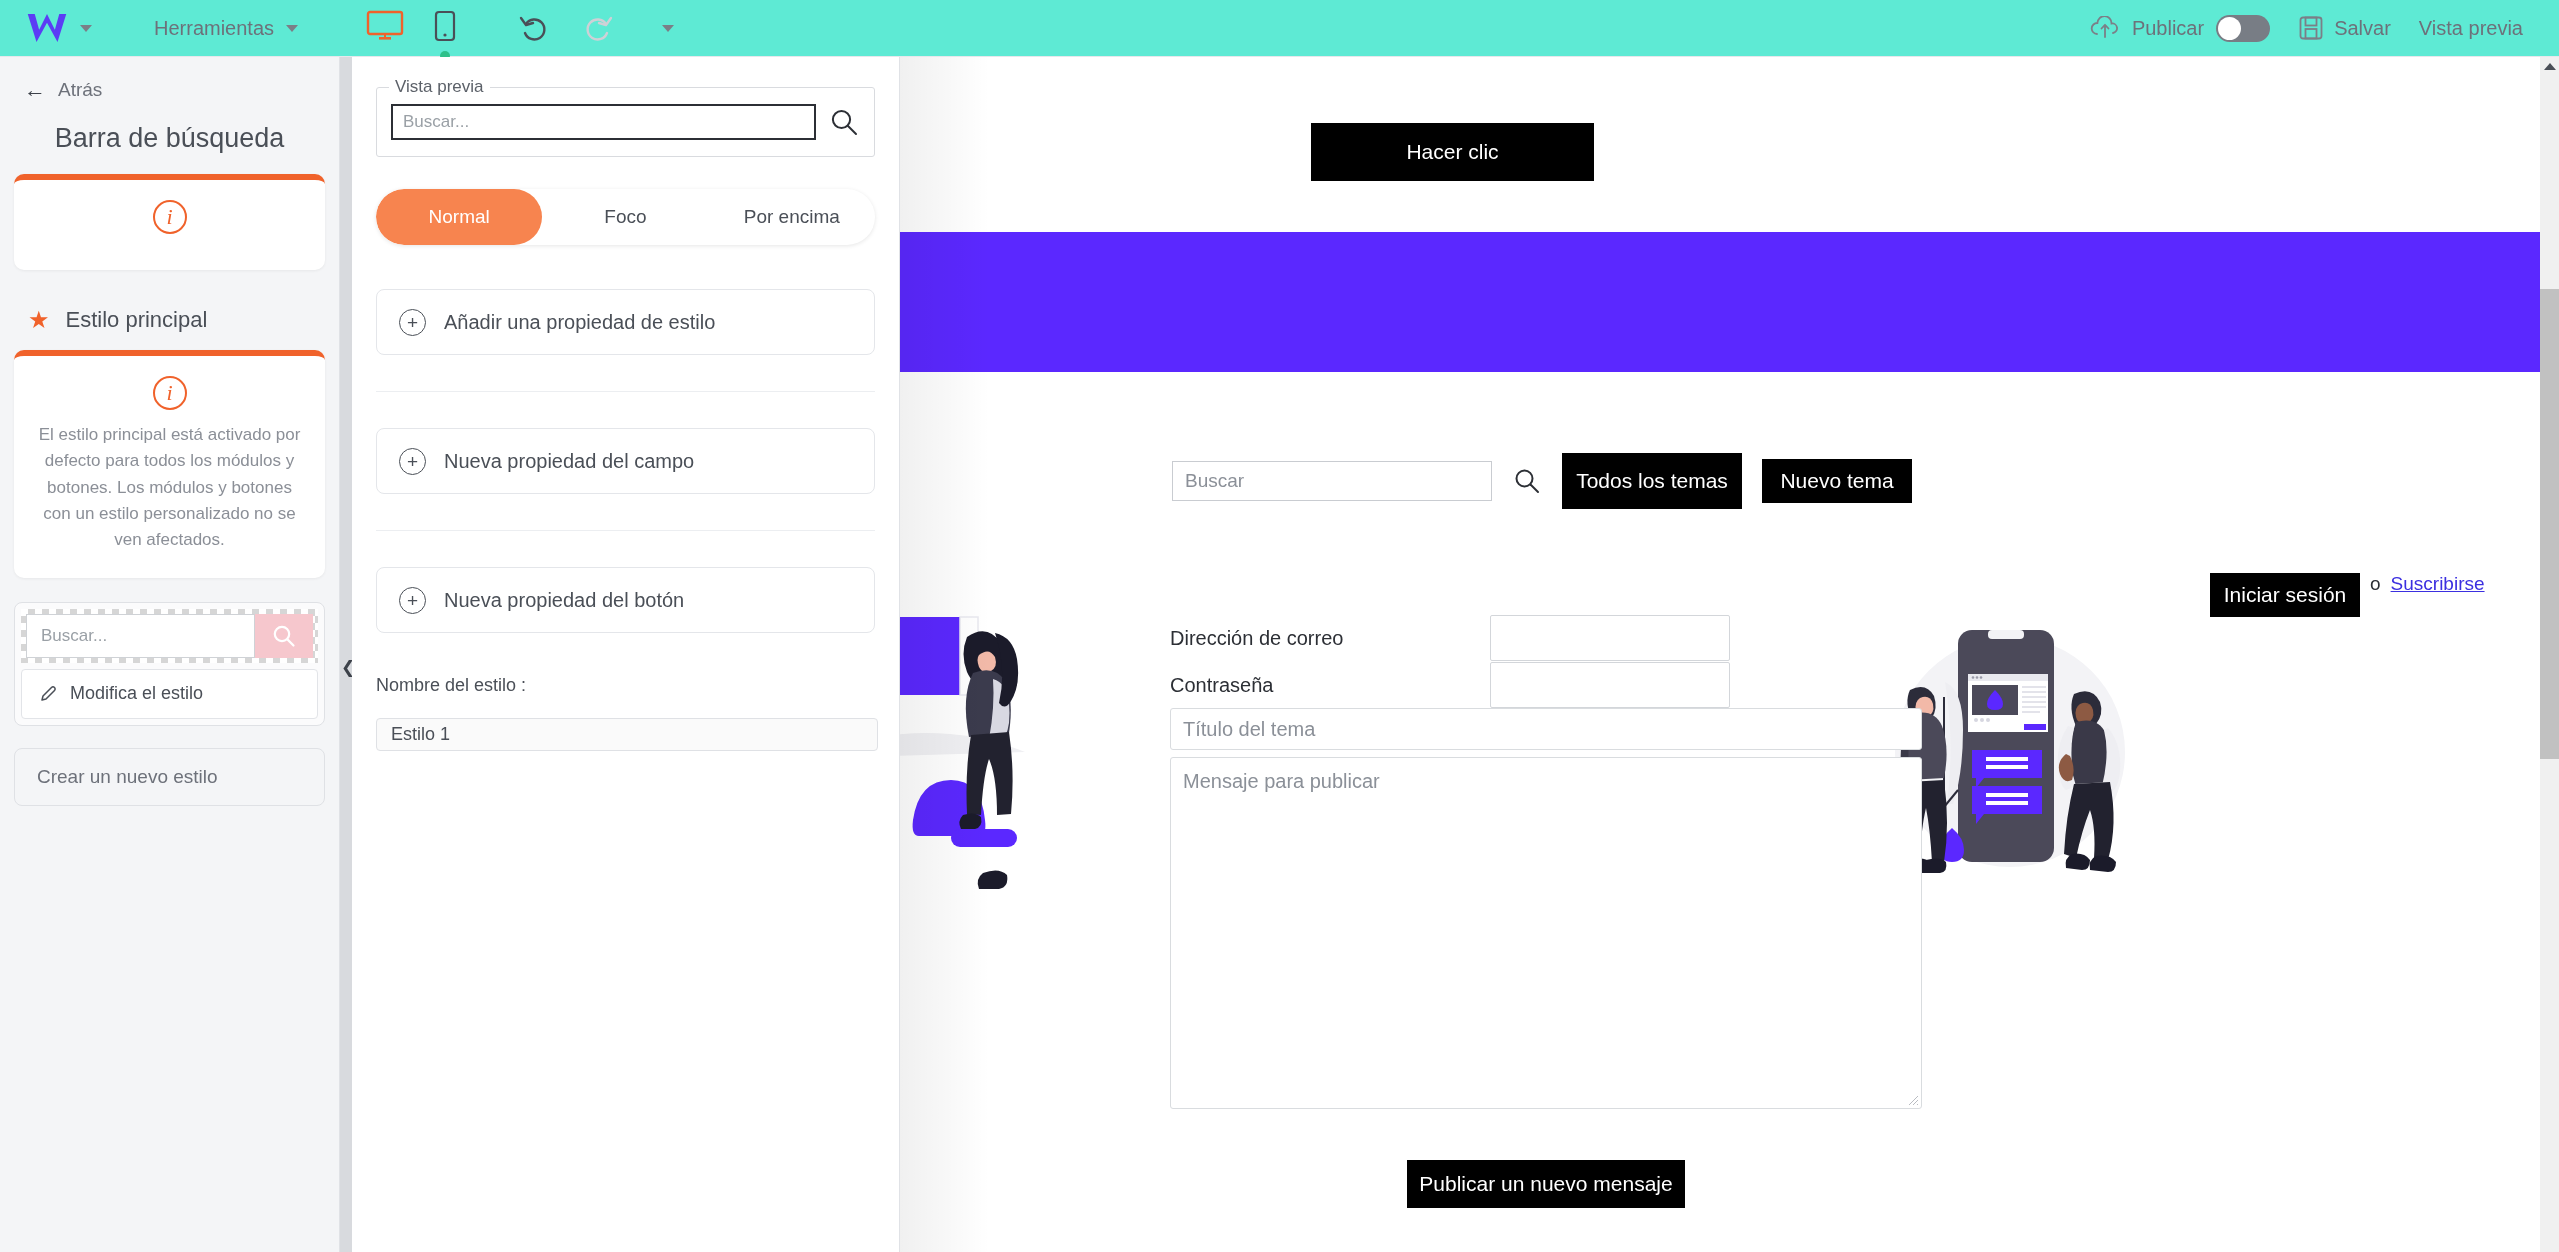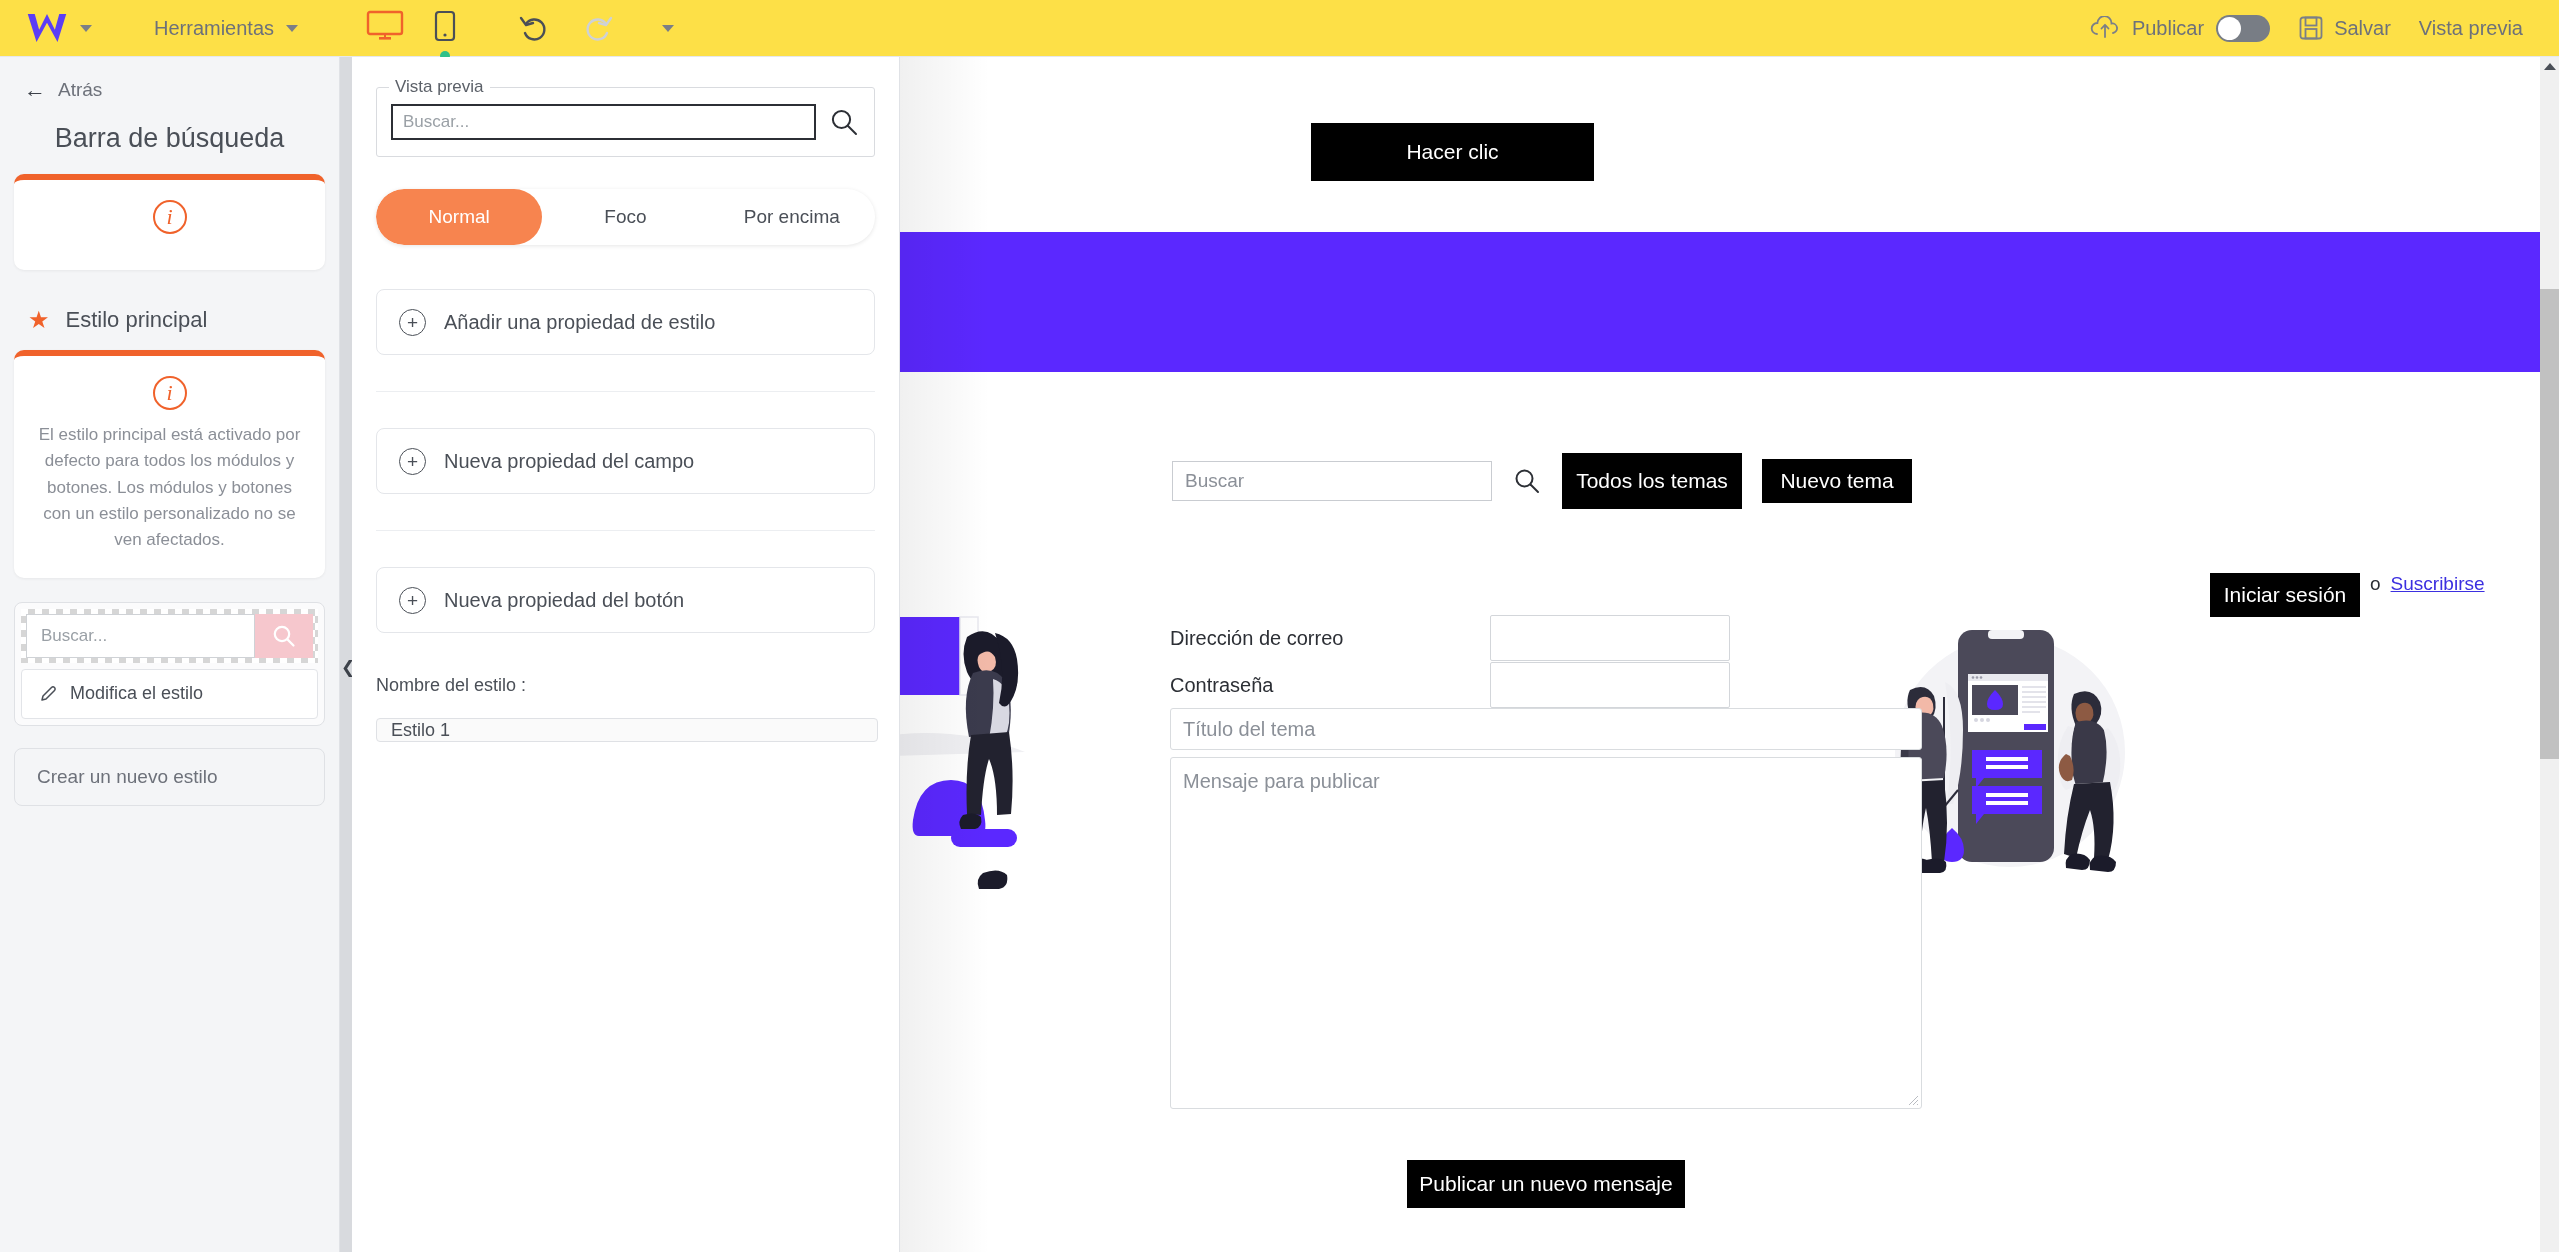--- a/index.html
+++ b/index.html
@@ -7,21 +7,21 @@
     width: 2559px; height: 1252px;
     font-family: "Liberation Sans", sans-serif;
     background: #ffffff;
     overflow: hidden;
   }
   #app { position: relative; width: 2559px; height: 1252px; }
 
   
   .topbar {
     position: absolute; top: 0; left: 0; width: 2559px; height: 57px;
-    background: #fde047; border-bottom: 1px solid #e6e8ec;
+    background: #5eead4; border-bottom: 1px solid #e6e8ec;
     display: flex; align-items: center;
   }
   .tb-left { display: flex; align-items: center; height: 100%; }
   .logo-wrap { display:flex; align-items:center; padding: 0 14px 0 26px; }
   .logo-w { width: 42px; height: 36px; }
   .caret {
     width: 0; height: 0; border-left: 7px solid transparent;
     border-right: 7px solid transparent; border-top: 8px solid #7b7f87;
     margin-left: 12px;
   }
@@ -169,21 +169,21 @@
     font-size:20px; color:#4a4f57;
   }
   .plus {
     width:27px;height:27px;border-radius:50%;border:1.6px solid #4a4f57;
     display:flex;align-items:center;justify-content:center; font-size:19px; line-height:1;
     color:#4a4f57;
   }
   .sep { height:1px; background:#eceef1; margin: 36px 0; }
   .name-label { font-size:18px; color:#4a4f57; margin-top: 42px; margin-bottom:22px;}
   .name-input {
-    height:24px; border:1px solid #dfe1e5; background:#fafafa; border-radius:4px;
+    height:33px; border:1px solid #dfe1e5; background:#fafafa; border-radius:4px;
     display:flex;align-items:center;padding-left:14px; font-size:18px; color:#4a4f57;
     width: 502px;
   }
 
   
   .canvas {
     position:absolute; top:57px; left:900px; width: 1640px; height:1195px;
     background:#ffffff; overflow:hidden;
   }
   .canvas-shade {

